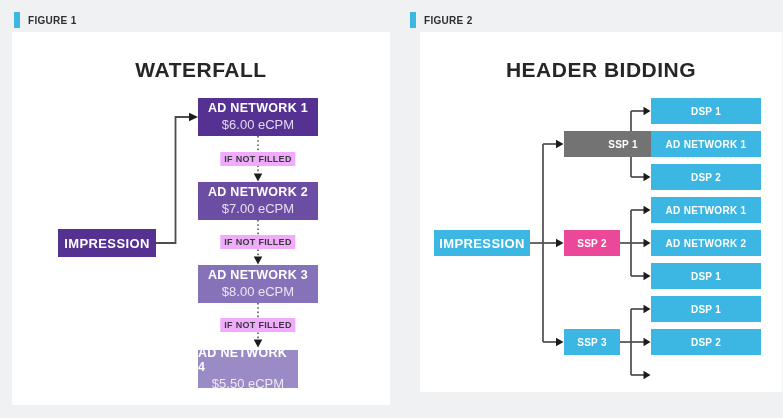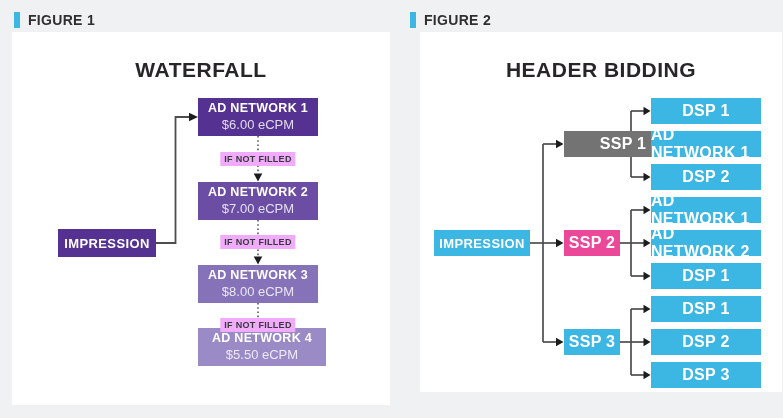--- a/index.html
+++ b/index.html
@@ -1,32 +1,32 @@
 <!DOCTYPE html>
 <html><head>
 <meta charset="utf-8">
 <style>
   html,body{margin:0;padding:0;}
   body{font-family:"Liberation Sans",sans-serif;}
   .page{position:relative;width:783px;height:418px;background:#eff1f3;overflow:hidden;}
   .fig-tag{position:absolute;display:flex;align-items:center;height:16px;}
   .fig-tag .bar{width:6px;height:16px;background:#3CB6E3;margin-right:8px;}
-  .fig-tag .tag-text{font-size:14px;font-weight:bold;color:#2f2f31;letter-spacing:.3px;}
+  .fig-tag .tag-text{font-size:10px;font-weight:bold;color:#2f2f31;letter-spacing:.3px;}
   .card{position:absolute;background:#ffffff;}
   .card .title{position:absolute;left:0;right:0;top:26px;text-align:center;
     font-size:21px;font-weight:bold;color:#272528;letter-spacing:.5px;}
   .csvg{position:absolute;left:0;top:0;}
   .node{position:absolute;display:flex;flex-direction:column;align-items:center;
     justify-content:center;color:#fff;}
   .node .nlabel{font-size:12.5px;font-weight:bold;letter-spacing:.3px;line-height:1.1;}
   .node .necpm{font-size:13px;color:rgba(255,255,255,.82);margin-top:2px;}
   .impression{position:absolute;display:flex;align-items:center;justify-content:center;
     color:#fff;font-size:13px;font-weight:bold;letter-spacing:.4px;}
   .cyanbox{position:absolute;display:flex;align-items:center;justify-content:center;
-    color:#fff;font-size:16px;font-weight:bold;letter-spacing:.3px;}
+    color:#fff;font-size:10px;font-weight:bold;letter-spacing:.3px;}
   .ifnot{position:absolute;transform:translate(-50%,-50%);background:#f0abfc;
     padding:2px 4px;font-size:9px;font-weight:bold;color:#39393b;letter-spacing:.3px;white-space:nowrap;}
   .watermark{position:absolute;right:4px;top:397px;font-size:13px;color:#c9ccd0;letter-spacing:.5px;}
 </style>
 </head>
 <body>
 
 <div class="page">
 
   <div class="fig-tag" style="left:14px;top:12px;">
@@ -65,21 +65,21 @@
       <span class="necpm">$6.00 eCPM</span>
     </div>
     <div class="node" style="left: 186px; top: 150px; width: 120px; height: 38px; background-color: rgb(107, 77, 164);">
       <span class="nlabel">AD NETWORK 2</span>
       <span class="necpm">$7.00 eCPM</span>
     </div>
     <div class="node" style="left: 186px; top: 233px; width: 120px; height: 38px; background-color: rgb(134, 114, 184);">
       <span class="nlabel">AD NETWORK 3</span>
       <span class="necpm">$8.00 eCPM</span>
     </div>
-    <div class="node" style="left: 186px; top: 296px; width: 128px; height: 38px; background-color: rgb(154, 138, 198);">
+    <div class="node" style="left: 186px; top: 318px; width: 100px; height: 38px; background-color: rgb(154, 138, 198);">
       <span class="nlabel">AD NETWORK 4</span>
       <span class="necpm">$5.50 eCPM</span>
     </div>
 
     <div class="ifnot" style="left:246px;top:127px;">IF NOT FILLED</div>
     <div class="ifnot" style="left:246px;top:210px;">IF NOT FILLED</div>
     <div class="ifnot" style="left:246px;top:293px;">IF NOT FILLED</div>
   </div>
 
   <div class="card" style="left:413px;top:32px;width:362px;height:360px;margin-left:7px;">
@@ -159,18 +159,15 @@
     <div class="cyanbox" style="left: 231px; top: 231px; width: 110px; height: 26px; background-color: rgb(60, 182, 227);">
       <span>DSP 1</span>
     </div>
 
     <div class="cyanbox" style="left: 231px; top: 264px; width: 110px; height: 26px; background-color: rgb(60, 182, 227);">
       <span>DSP 1</span>
     </div>
     <div class="cyanbox" style="left: 231px; top: 297px; width: 110px; height: 26px; background-color: rgb(60, 182, 227);">
       <span>DSP 2</span>
     </div>
-    <div class="cyanbox" style="left: 231px; top: 330px; width: 110px; height: 26px; background-color: rgb(60, 182, 227);">
-      <span>DSP 3</span>
-    </div>
   </div>
 
 </div>
 
 </body></html>

